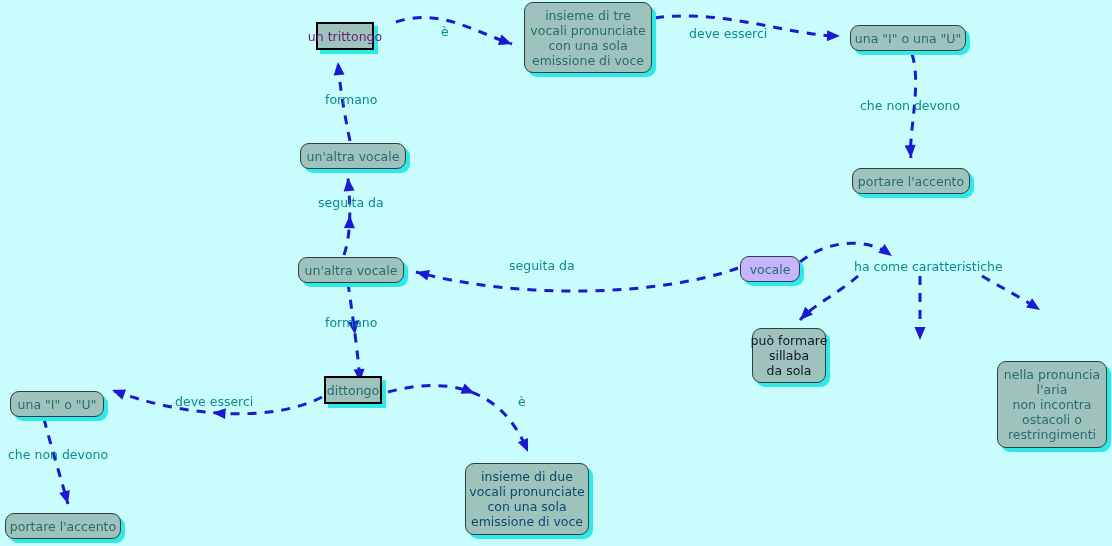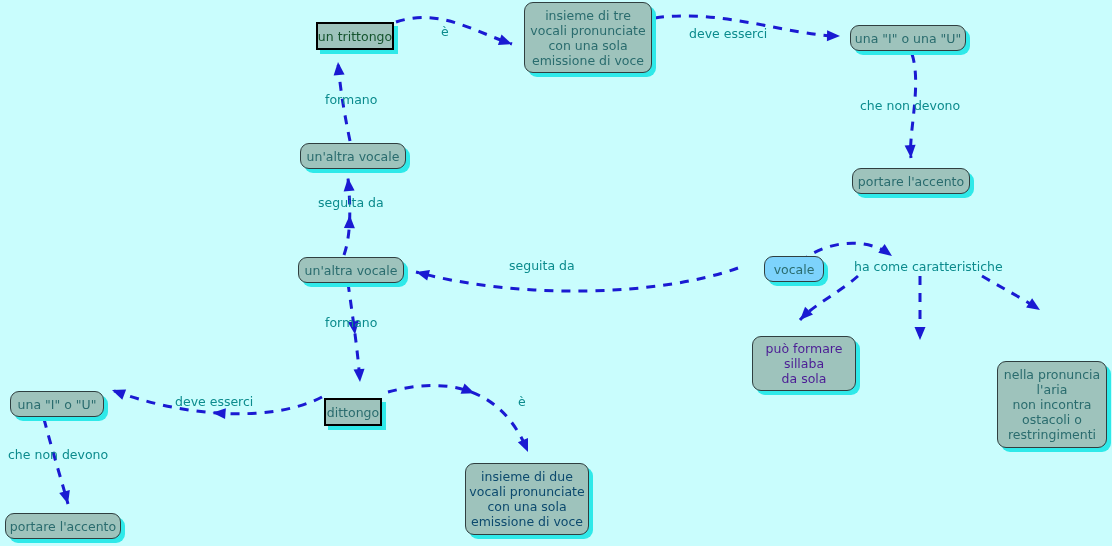--- a/index.html
+++ b/index.html
@@ -116,38 +116,38 @@
       </g>
       <g>
         <path d="M 920 276 L 920 340" fill="none" stroke="#1a1ad2" stroke-width="3" stroke-dasharray="9 8" stroke-linecap="butt"></path>
         <polygon points="0,0 -13,-5.5 -13,5.5" fill="#1a1ad2" transform="translate(920,340) rotate(90)"></polygon>
       </g>
       <g>
         <path d="M 982 276 C 1002 288 1022 298 1040 310" fill="none" stroke="#1a1ad2" stroke-width="3" stroke-dasharray="9 8" stroke-linecap="butt"></path>
         <polygon points="0,0 -13,-5.5 -13,5.5" fill="#1a1ad2" transform="translate(1040,310) rotate(33.04634723893893)"></polygon>
       </g>
     </svg>
-<div class="node selected" style="left: 316px; top: 22px; width: 78px; height: 21px; background: rgb(158, 195, 188); color: #14532d; box-shadow: rgb(47, 233, 233) 4px 4px 0px 0px; border-color: rgb(0, 0, 0);">un trittongo</div>
+<div class="node selected" style="left: 316px; top: 22px; width: 58px; height: 21px; background: rgb(158, 195, 188); color: #701a75; box-shadow: rgb(47, 233, 233) 4px 4px 0px 0px; border-color: rgb(0, 0, 0);">un trittongo</div>
     <div class="node" style="left: 524px; top: 2px; width: 128px; height: 71px; background: rgb(158, 195, 188); color: rgb(42, 108, 110); box-shadow: rgb(47, 233, 233) 4px 4px 0px 0px; border-color: rgb(47, 63, 64);">insieme di tre
 vocali pronunciate
 con una sola
 emissione di voce</div>
     <div class="node" style="left: 850px; top: 25px; width: 116px; height: 26px; background: rgb(158, 195, 188); color: rgb(42, 108, 110); box-shadow: rgb(47, 233, 233) 4px 4px 0px 0px; border-color: rgb(47, 63, 64);">una "I" o una "U"</div>
     <div class="node" style="left: 852px; top: 168px; width: 118px; height: 26px; background: rgb(158, 195, 188); color: rgb(42, 108, 110); box-shadow: rgb(47, 233, 233) 4px 4px 0px 0px; border-color: rgb(47, 63, 64);">portare l'accento</div>
     <div class="node" style="left: 300px; top: 143px; width: 106px; height: 24px; background: rgb(158, 195, 188); color: rgb(42, 108, 110); box-shadow: rgb(47, 233, 233) 4px 4px 0px 0px; border-color: rgb(47, 63, 64);">un'altra vocale</div>
     <div class="node" style="left: 298px; top: 257px; width: 106px; height: 24px; background: rgb(158, 195, 188); color: rgb(42, 108, 110); box-shadow: rgb(47, 233, 233) 4px 4px 0px 0px; border-color: rgb(47, 63, 64);">un'altra vocale</div>
-    <div class="node selected" style="left: 324px; top: 398px; width: 58px; height: 20px; background: rgb(158, 195, 188); color: rgb(42, 108, 110); box-shadow: rgb(47, 233, 233) 4px 4px 0px 0px; border-color: rgb(0, 0, 0); text-align: right;">dittongo</div>
+    <div class="node selected" style="left: 324px; top: 376px; width: 58px; height: 20px; background: rgb(158, 195, 188); color: rgb(42, 108, 110); box-shadow: rgb(47, 233, 233) 4px 4px 0px 0px; border-color: rgb(0, 0, 0); text-align: right;">dittongo</div>
     <div class="node" style="left: 465px; top: 463px; width: 124px; height: 72px; background: rgb(158, 195, 188); color: #0c4a6e; box-shadow: rgb(47, 233, 233) 4px 4px 0px 0px; border-color: rgb(47, 63, 64);">insieme di due
 vocali pronunciate
 con una sola
 emissione di voce</div>
     <div class="node" style="left: 10px; top: 391px; width: 94px; height: 26px; background: rgb(158, 195, 188); color: rgb(42, 108, 110); box-shadow: rgb(47, 233, 233) 4px 4px 0px 0px; border-color: rgb(47, 63, 64);">una "I" o "U"</div>
     <div class="node" style="left: 5px; top: 513px; width: 116px; height: 26px; background: rgb(158, 195, 188); color: rgb(42, 108, 110); box-shadow: rgb(47, 233, 233) 4px 4px 0px 0px; border-color: rgb(47, 63, 64);">portare l'accento</div>
-    <div class="node" style="left: 740px; top: 256px; width: 60px; height: 24px; background: #7dd3fc; color: rgb(42, 108, 110); box-shadow: rgb(47, 233, 233) 4px 4px 0px 0px; border-color: rgb(47, 63, 64); margin-left: 24px;">vocale</div>
-    <div class="node" style="left: 752px; top: 328px; width: 104px; height: 55px; background: rgb(158, 195, 188); color: #4c1d95; box-shadow: rgb(47, 233, 233) 4px 4px 0px 0px; border-color: rgb(47, 63, 64); margin-top: 8px;">può formare
+    <div class="node" style="left: 740px; top: 256px; width: 60px; height: 24px; background: #c4b5fd; color: rgb(42, 108, 110); box-shadow: rgb(47, 233, 233) 4px 4px 0px 0px; border-color: rgb(47, 63, 64);">vocale</div>
+    <div class="node" style="left: 752px; top: 328px; width: 74px; height: 55px; background: rgb(158, 195, 188); color: #0f172a; box-shadow: rgb(47, 233, 233) 4px 4px 0px 0px; border-color: rgb(47, 63, 64);">può formare
 sillaba
 da sola</div>
     <div class="node" style="left: 997px; top: 316px; width: 110px; height: 87px; background: rgb(158, 195, 188); color: rgb(42, 108, 110); box-shadow: rgb(47, 233, 233) 4px 4px 0px 0px; border-color: rgb(47, 63, 64); margin-top: 45px;">nella pronuncia
 l'aria
 non incontra
 ostacoli o
 restringimenti</div>
     <div class="linklabel" style="left: 441px; top: 25px; color: rgb(11, 139, 141);">è</div>
     <div class="linklabel" style="left: 689px; top: 27px; color: rgb(11, 139, 141);">deve esserci</div>
     <div class="linklabel" style="left: 860px; top: 99px; color: rgb(11, 139, 141);">che non devono</div>

